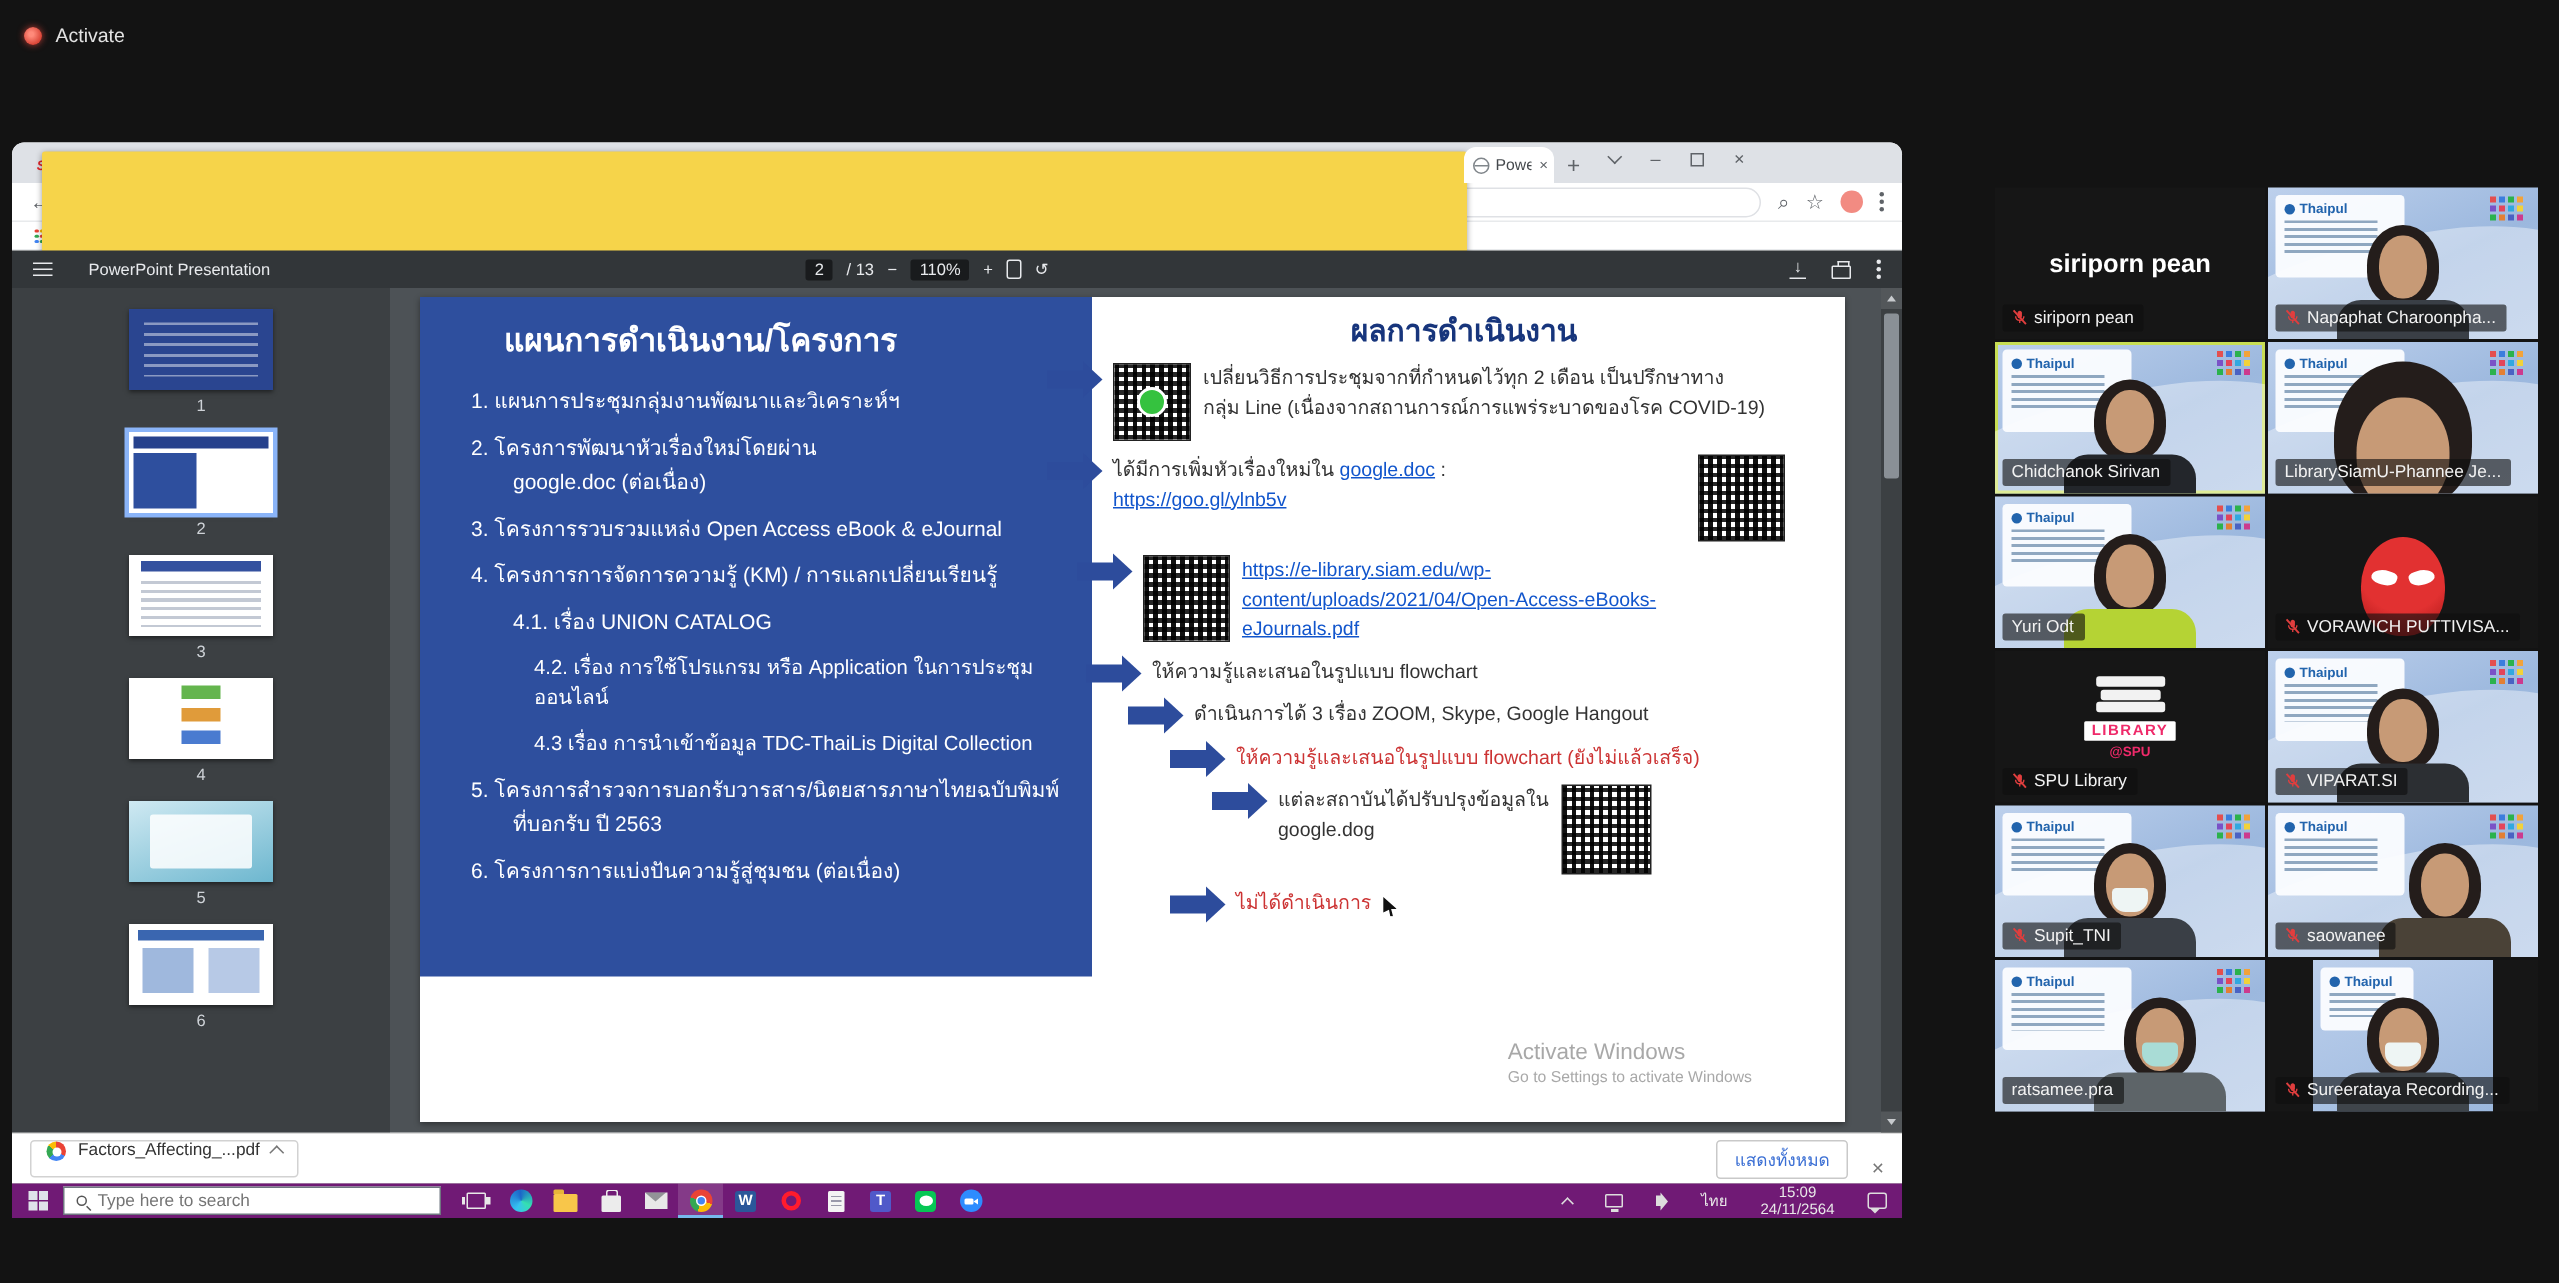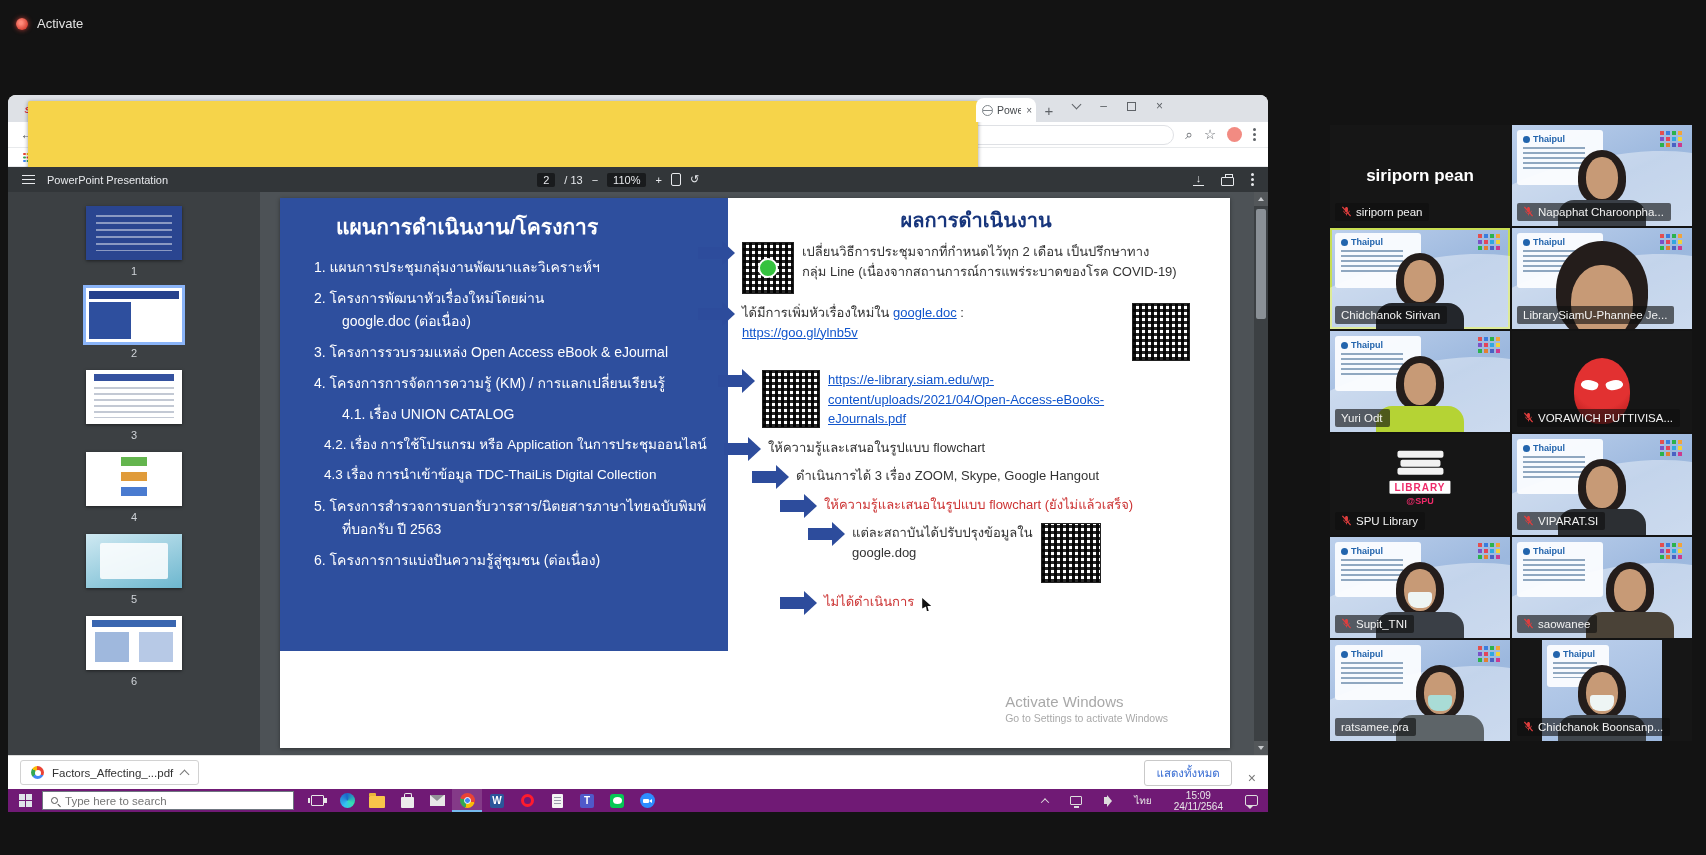--- a/index.html
+++ b/index.html
@@ -53,21 +53,21 @@
 .bi.globe{border:1.5px solid #80868b;border-radius:50%}
 .bi.globe::before{content:'';position:absolute;left:0;right:0;top:3.8px;height:1px;background:#80868b}
 .bi.khaki{background:#c9a53e}
 .bi.g{color:#4285f4}
 .bi.yt{background:#e62117;border-radius:2.5px}
 .bi.yt::before{content:'';position:absolute;left:4px;top:3px;border-top:2.5px solid transparent;border-bottom:2.5px solid transparent;border-left:4px solid #fff}
 .bi.forms{background:#7248b9}
 .bi.forms::before{content:'';position:absolute;left:3px;top:3px;width:5px;height:5px;background:repeating-linear-gradient(180deg,#cdbbee 0 1px,transparent 1px 2.5px)}
 .bi.page{background:#f6d44a}
 
-.pdfbar{height:25px;background:#323639;display:flex;align-items:center;color:#e8eaed;font-size:11px;padding:0 14px;gap:12px;position:relative;flex:none}
+.pdfbar{height:25px;background:#323639;display:flex;align-items:center;color:#e8eaed;font-size:11px;padding:0 14px;gap:24px;position:relative;flex:none}
 .hamb{width:13px;height:9px;border-top:1.5px solid #e8eaed;border-bottom:1.5px solid #e8eaed;position:relative}
 .hamb::before{content:'';position:absolute;left:0;right:0;top:2.5px;height:1.5px;background:#e8eaed}
 .pdfcenter{position:absolute;left:42%;top:0;height:100%;display:flex;align-items:center;gap:9px}
 .pgbox{background:#191b1d;padding:1px 6px;border-radius:2px}
 .fit{width:10px;height:13px;border:1.3px solid #e8eaed;border-radius:2px}
 .pdfright{margin-left:auto;display:flex;gap:17px;align-items:center}
 .dlic{position:relative;width:11px;height:13px;text-align:center;font-size:11px;line-height:10px}
 .dlic::after{content:'';position:absolute;left:0;right:0;bottom:0;height:1.5px;background:#e8eaed}
 .prn{width:13px;height:9px;border:1.3px solid #e8eaed;border-radius:1px;position:relative;margin-top:3px}
 .prn::before{content:'';position:absolute;left:2.5px;top:-4px;width:6px;height:3px;border:1.3px solid #e8eaed;border-bottom:none}
@@ -100,21 +100,21 @@
 .viewer{flex:1;position:relative}
 .page{position:absolute;left:20px;top:6px;width:950px;height:550px;background:#fff;box-shadow:0 1px 4px rgba(0,0,0,.4)}
 .stitle{margin:9px 13px 5px;background:#26418c;border:2px solid #1b3070;border-radius:9px;color:#ffff4f;text-align:center;padding:7px 10px 9px;font-weight:bold}
 .st1{font-size:17.5px}
 .st2{font-size:15.5px;margin-top:6px}
 .cols{display:flex;height:calc(100% - 97px)}
 .plan{width:448px;background:#2e4f9e;color:#fff;padding:12px 6px 8px 0;flex:none}
 .plan h3{font-size:21px;padding-left:56px;margin-bottom:14px;font-weight:bold}
 .pitem{font-size:14px;line-height:1.5;padding-left:34px;margin-bottom:10px}
 .pitem.ind1{padding-left:62px}
-.pitem.ind2{padding-left:44px;font-size:13.5px}
+.pitem.ind2{padding-left:76px;font-size:13.5px}
 .pitem.cont{margin-top:-8px}
 .results{flex:1;padding:6px 10px 0 4px;position:relative;color:#333}
 .results h3{text-align:center;font-size:20px;color:#17357c;margin:0 0 6px;font-weight:bold}
 .rrow{display:flex;align-items:flex-start;gap:8px;margin-bottom:9px;font-size:13px;line-height:1.5}
 .barrow{flex:none;margin-top:5px;width:24px;height:12px;background:#2d4c9c;position:relative;margin-right:12px}
 .barrow::after{content:'';position:absolute;left:100%;top:-6px;border-left:13px solid #2d4c9c;border-top:12px solid transparent;border-bottom:12px solid transparent}
 .qr{flex:none;width:52px;height:52px;border:1px solid #222;background:repeating-linear-gradient(0deg,rgba(0,0,0,.85) 0 3px,transparent 3px 6px),repeating-linear-gradient(90deg,#111 0 3px,#fff 3px 6px);position:relative}
 .qr.line::after{content:'';position:absolute;left:50%;top:50%;transform:translate(-50%,-50%);width:16px;height:16px;border-radius:50%;background:#35c23f;border:2px solid #fff}
 .link{color:#1155cc;text-decoration:underline}
 .red{color:#c33}
@@ -126,21 +126,21 @@
 .wm2{font-size:10.5px;margin-top:2px}
 
 .vscroll{width:14px;background:#3c4043;display:flex;flex-direction:column;align-items:center;flex:none}
 .varrow{width:14px;height:14px;background:#53575a;position:relative;flex:none}
 .varrow::after{content:'';position:absolute;left:4px;top:5px;border-left:3px solid transparent;border-right:3px solid transparent;border-bottom:4px solid #c7cacd}
 .varrow.dn::after{border-bottom:none;border-top:4px solid #c7cacd}
 .vthumb{width:10px;height:110px;background:#8a9096;margin-top:3px;border-radius:2px;flex:none}
 .vfill{flex:1}
 
 .dlbar{height:34px;background:#fff;border-top:1px solid #dcdcdc;display:flex;align-items:center;padding:0 12px;gap:10px;flex:none}
-.dchip{height:25px;border:1px solid #d2d2d2;border-radius:3px;display:flex;align-items:center;gap:8px;padding:0 10px;font-size:11.5px;color:#333;background:#fff}
+.dchip{height:25px;border:1px solid #d2d2d2;border-radius:3px;display:flex;gap:8px;padding:0 10px;font-size:11.5px;color:#333;background:#fff}
 .chrico{width:13px;height:13px;border-radius:50%;background:conic-gradient(#ea4335 0 33%,#4285f4 33% 63%,#34a853 63% 85%,#fbbc05 85%);position:relative}
 .chrico::after{content:'';position:absolute;inset:3.5px;background:#fff;border-radius:50%}
 .caretup{width:7px;height:7px;border-left:1.5px solid #777;border-top:1.5px solid #777;transform:rotate(45deg);margin-top:4px}
 .dright{margin-left:auto;display:flex;align-items:flex-end;gap:16px}
 .showall{border:1px solid #c9c9c9;border-radius:3px;color:#3b6fd4;font-size:11.5px;padding:3px 11px;background:#fff}
 .dclose{color:#777;font-size:14px}
 
 
 .taskbar{position:absolute;left:8px;top:789px;width:1260px;height:23px;background:#701a75;display:flex;align-items:center}
 .tb-start{width:34px;height:100%;display:flex;align-items:center;justify-content:center}
@@ -796,16 +796,16 @@
           <div class="shold" style="background:#3f454b"></div>
         </div>
     </div>
     <div class="nameplate">
         <svg class="mic" viewBox="0 0 12 12" width="11" height="11">
           <path d="M6 1.2c-.9 0-1.6.7-1.6 1.6v2.4a1.6 1.6 0 0 0 3.2 0V2.8c0-.9-.7-1.6-1.6-1.6z" fill="#e03e3e"></path>
           <path d="M3 5.2c0 1.8 1.3 3 3 3s3-1.2 3-3" fill="none" stroke="#e03e3e"></path>
           <path d="M6 8.2v2" stroke="#e03e3e"></path>
           <path d="M1.5 1l9 10" stroke="#e03e3e" stroke-width="1.4"></path>
         </svg>
-        <span>Chidchanok Boonsanp...</span>
+        <span>Sureerataya Recording...</span>
       </div>
   </div>
 </div>
 
 </body></html>

